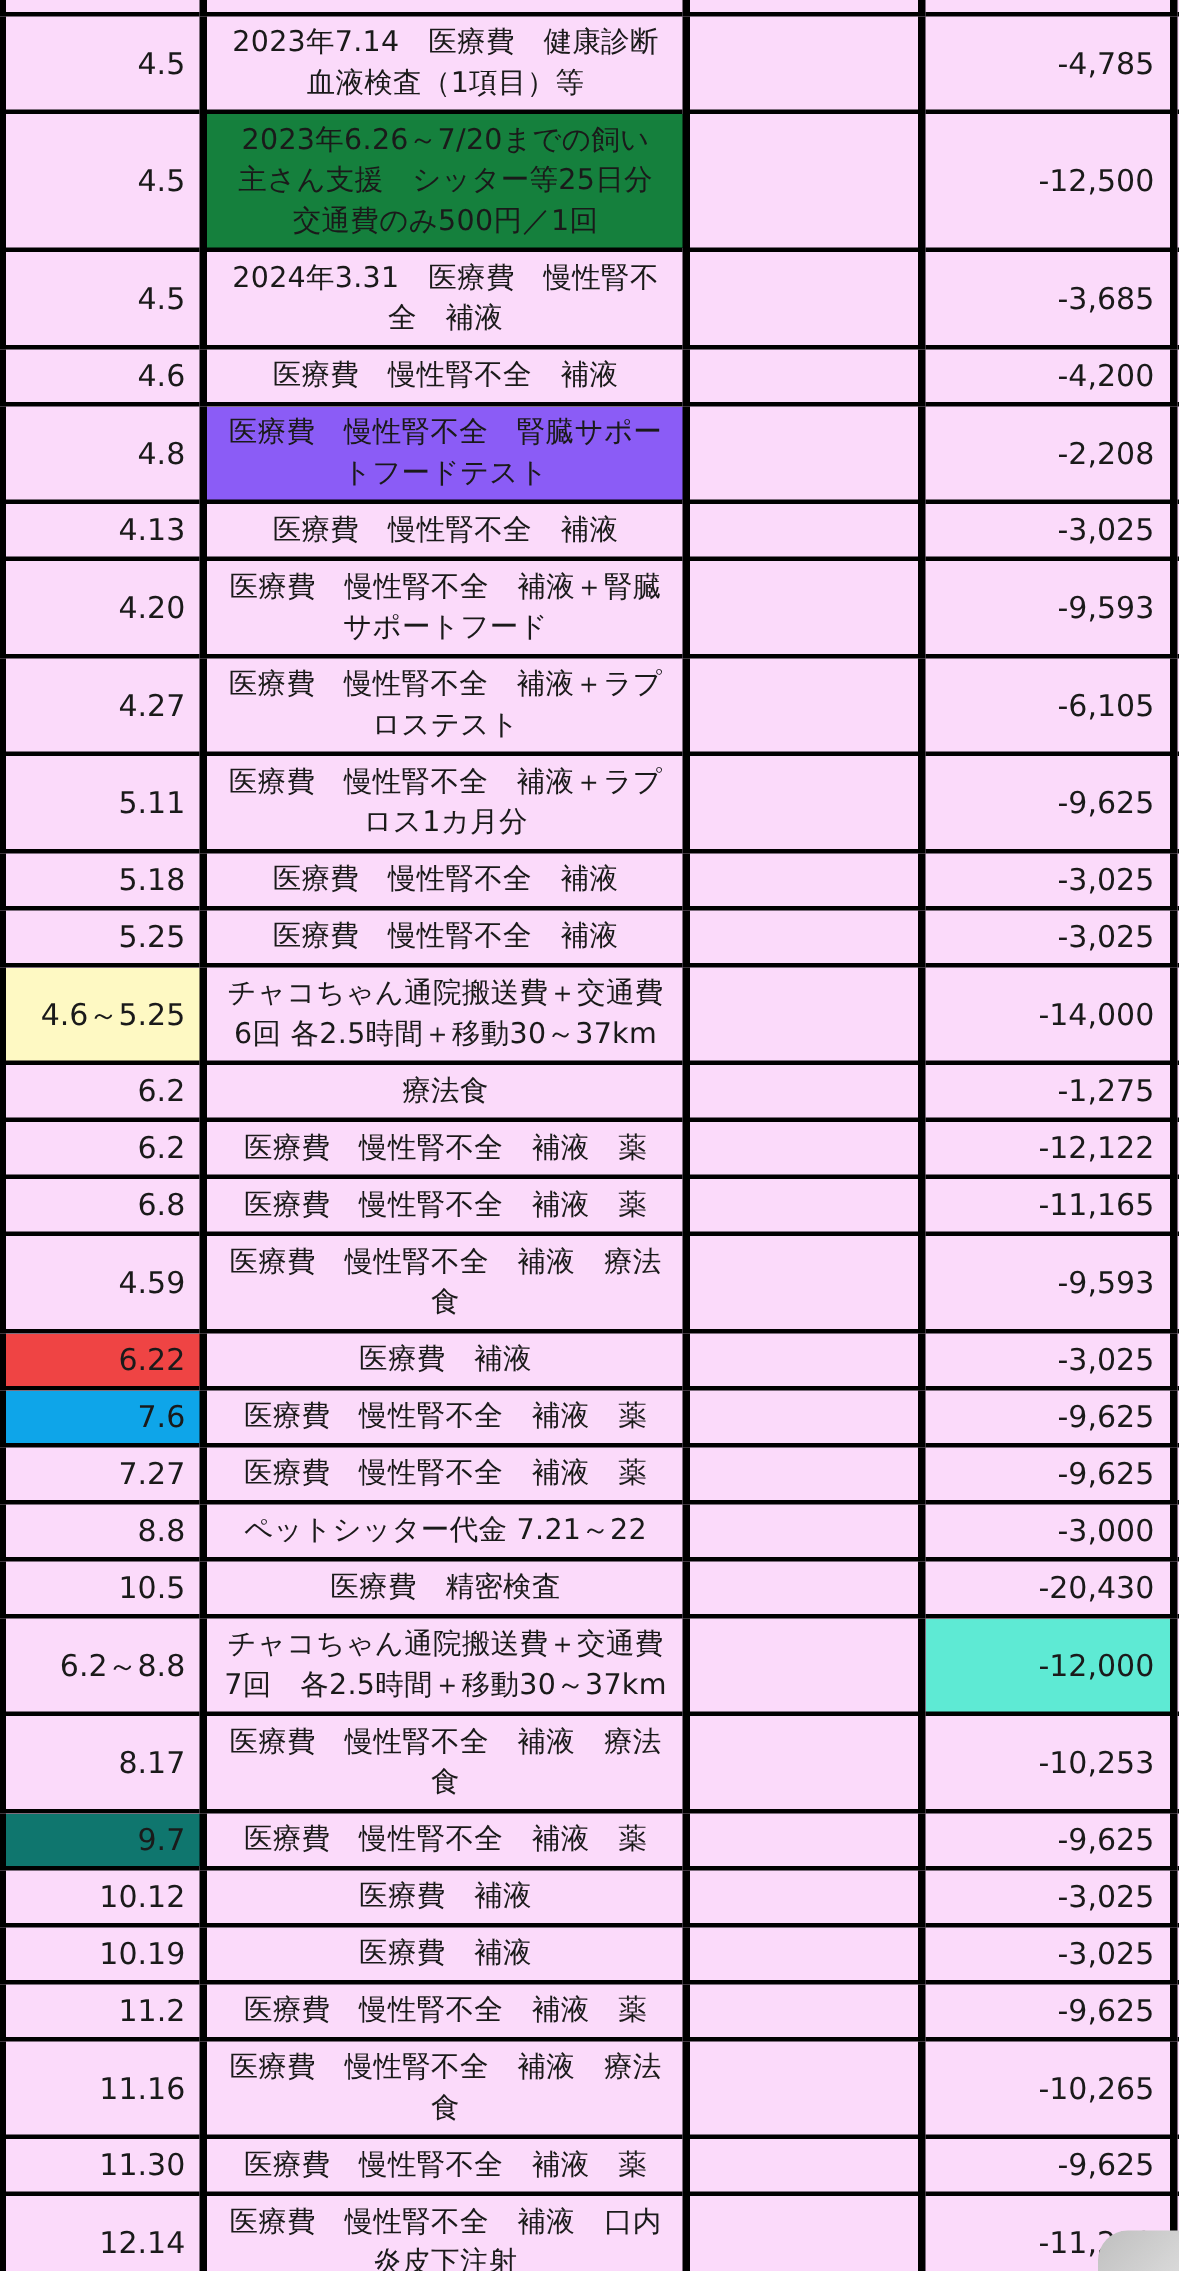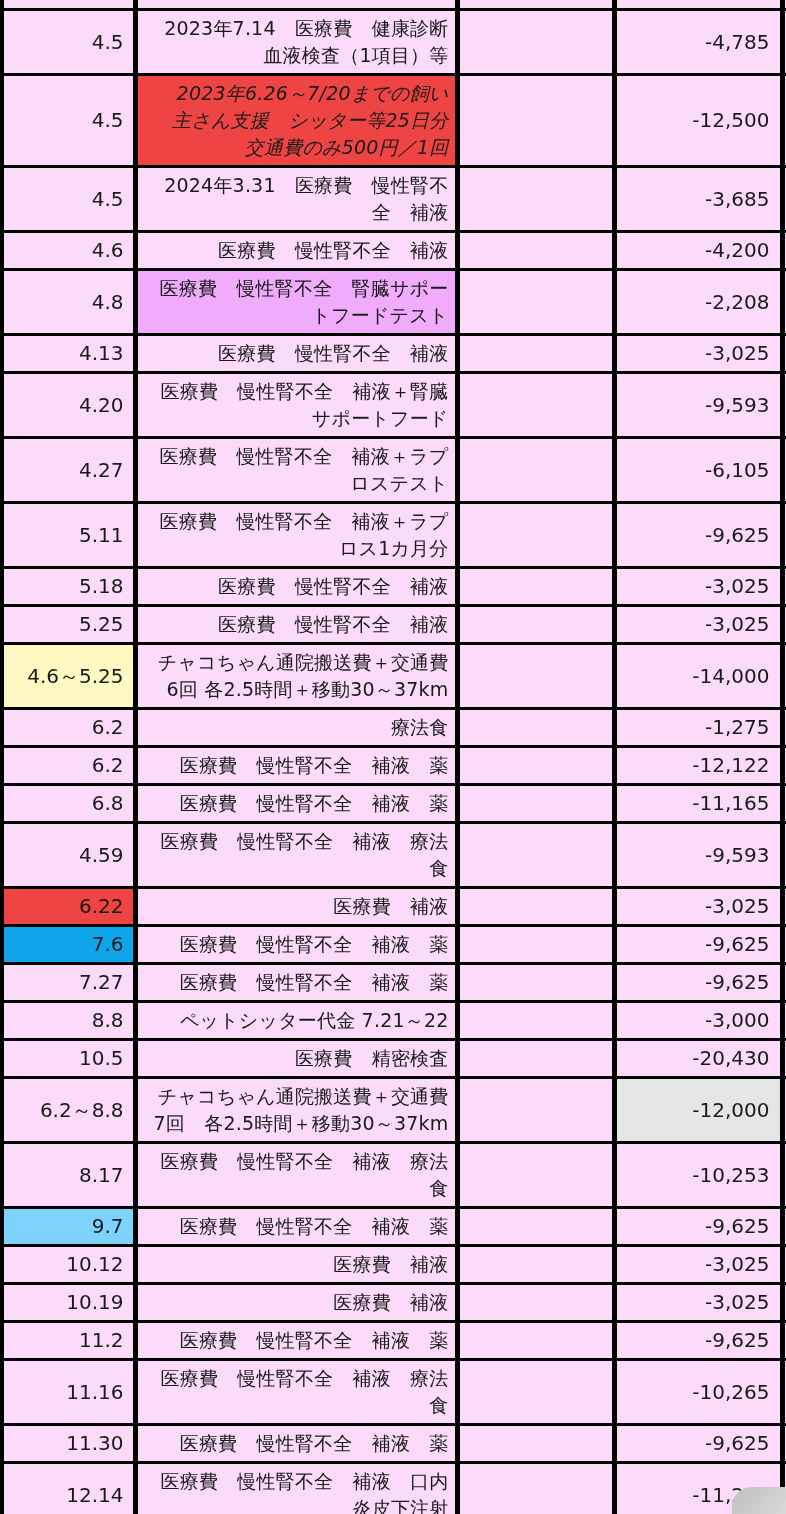--- a/index.html
+++ b/index.html
@@ -39,21 +39,21 @@
     overflow: hidden;
   }
   table.grid td.c-date {
     text-align: right;
     font-size: 20px;
     padding-right: 9px;
     border-left-width: 4px;
     white-space: nowrap;
   }
   table.grid td.c-desc {
-    text-align: right;
+    text-align: center;
     white-space: pre-wrap;
     padding-left: 8px;
     letter-spacing: 0.2px;
   }
   table.grid td.c-empty {
     padding: 0;
   }
   table.grid td.c-amount {
     text-align: right;
     font-size: 20px;
@@ -107,21 +107,21 @@
         <tr>
       <td class="c-date" style="background: rgb(251, 218, 250);">4.5</td>
       <td class="c-desc" style="background: rgb(251, 218, 250);">2023年7.14　医療費　健康診断
 血液検査（1項目）等</td>
       <td class="c-empty" style="background: rgb(251, 218, 250);"></td>
       <td class="c-amount" style="background: rgb(251, 218, 250);">-4,785</td>
       <td class="c-sliver" style="background: rgb(251, 218, 250);"></td>
     </tr>
         <tr>
       <td class="c-date" style="background: rgb(251, 218, 250);">4.5</td>
-      <td class="c-desc" style="background: #ef4444; font-style: italic;">2023年6.26～7/20までの飼い
+      <td class="c-desc" style="background: #15803d;">2023年6.26～7/20までの飼い
 主さん支援　シッター等25日分
 交通費のみ500円／1回</td>
       <td class="c-empty" style="background: rgb(251, 218, 250);"></td>
       <td class="c-amount" style="background: rgb(251, 218, 250);">-12,500</td>
       <td class="c-sliver" style="background: rgb(251, 218, 250);"></td>
     </tr>
         <tr>
       <td class="c-date" style="background: rgb(251, 218, 250);">4.5</td>
       <td class="c-desc" style="background: rgb(251, 218, 250);">2024年3.31　医療費　慢性腎不
 全　補液</td>
@@ -131,21 +131,21 @@
     </tr>
         <tr>
       <td class="c-date" style="background: rgb(251, 218, 250);">4.6</td>
       <td class="c-desc" style="background: rgb(251, 218, 250);">医療費　慢性腎不全　補液</td>
       <td class="c-empty" style="background: rgb(251, 218, 250);"></td>
       <td class="c-amount" style="background: rgb(251, 218, 250);">-4,200</td>
       <td class="c-sliver" style="background: rgb(251, 218, 250);"></td>
     </tr>
         <tr>
       <td class="c-date" style="background: rgb(251, 218, 250);">4.8</td>
-      <td class="c-desc" style="background: #f0abfc;">医療費　慢性腎不全　腎臓サポー
+      <td class="c-desc" style="background: #8b5cf6;">医療費　慢性腎不全　腎臓サポー
 トフードテスト</td>
       <td class="c-empty" style="background: rgb(251, 218, 250);"></td>
       <td class="c-amount" style="background: rgb(251, 218, 250);">-2,208</td>
       <td class="c-sliver" style="background: rgb(251, 218, 250);"></td>
     </tr>
         <tr>
       <td class="c-date" style="background: rgb(251, 218, 250);">4.13</td>
       <td class="c-desc" style="background: rgb(251, 218, 250);">医療費　慢性腎不全　補液</td>
       <td class="c-empty" style="background: rgb(251, 218, 250);"></td>
       <td class="c-amount" style="background: rgb(251, 218, 250);">-3,025</td>
@@ -259,33 +259,33 @@
       <td class="c-desc" style="background: rgb(251, 218, 250);">医療費　精密検査</td>
       <td class="c-empty" style="background: rgb(251, 218, 250);"></td>
       <td class="c-amount" style="background: rgb(251, 218, 250);">-20,430</td>
       <td class="c-sliver" style="background: rgb(251, 218, 250);"></td>
     </tr>
         <tr>
       <td class="c-date" style="background: rgb(251, 218, 250);">6.2～8.8</td>
       <td class="c-desc" style="background: rgb(251, 218, 250);">チャコちゃん通院搬送費＋交通費
 7回　各2.5時間＋移動30～37km</td>
       <td class="c-empty" style="background: rgb(251, 218, 250);"></td>
-      <td class="c-amount" style="background: #e5e5e5;">-12,000</td>
+      <td class="c-amount" style="background: #5eead4;">-12,000</td>
       <td class="c-sliver" style="background: rgb(251, 218, 250);"></td>
     </tr>
         <tr>
       <td class="c-date" style="background: rgb(251, 218, 250);">8.17</td>
       <td class="c-desc" style="background: rgb(251, 218, 250);">医療費　慢性腎不全　補液　療法
 食</td>
       <td class="c-empty" style="background: rgb(251, 218, 250);"></td>
       <td class="c-amount" style="background: rgb(251, 218, 250);">-10,253</td>
       <td class="c-sliver" style="background: rgb(251, 218, 250);"></td>
     </tr>
         <tr>
-      <td class="c-date" style="background: #7dd3fc; margin-top: 11px;">9.7</td>
+      <td class="c-date" style="background: #0f766e; margin-top: 11px;">9.7</td>
       <td class="c-desc" style="background: rgb(251, 218, 250);">医療費　慢性腎不全　補液　薬</td>
       <td class="c-empty" style="background: rgb(251, 218, 250);"></td>
       <td class="c-amount" style="background: rgb(251, 218, 250);">-9,625</td>
       <td class="c-sliver" style="background: rgb(251, 218, 250);"></td>
     </tr>
         <tr>
       <td class="c-date" style="background: rgb(251, 218, 250);">10.12</td>
       <td class="c-desc" style="background: rgb(251, 218, 250);">医療費　補液</td>
       <td class="c-empty" style="background: rgb(251, 218, 250);"></td>
       <td class="c-amount" style="background: rgb(251, 218, 250);">-3,025</td>

